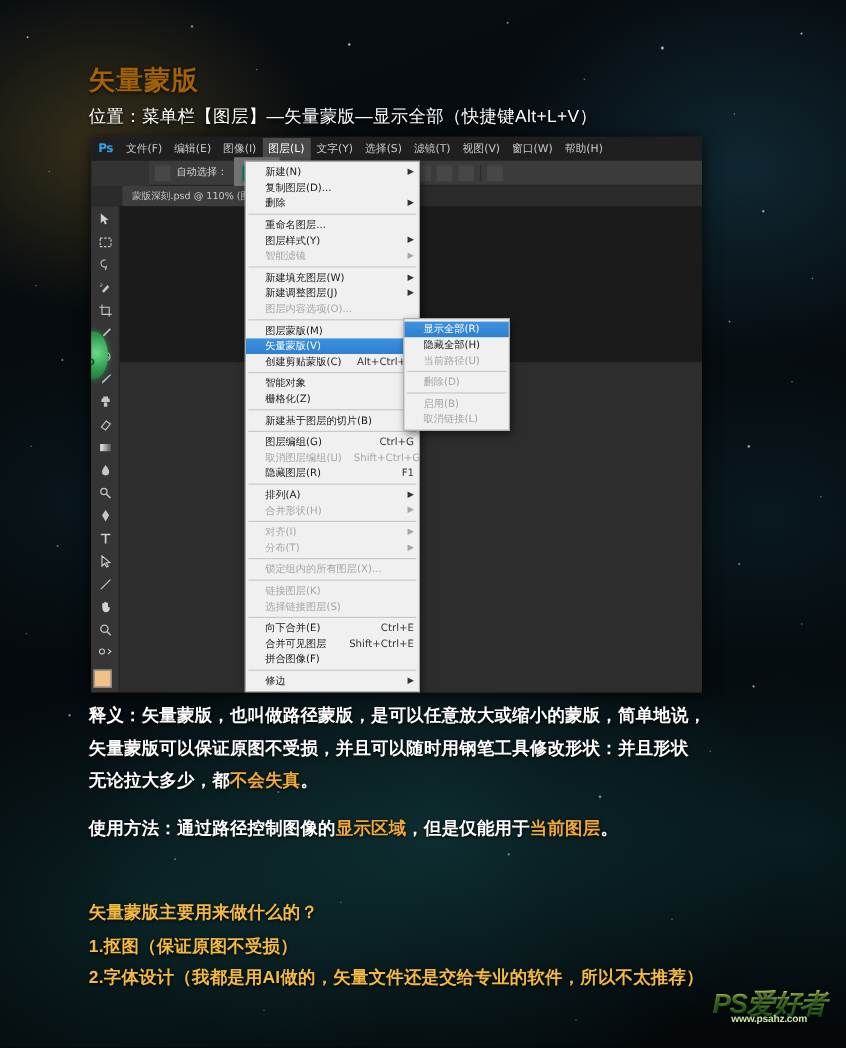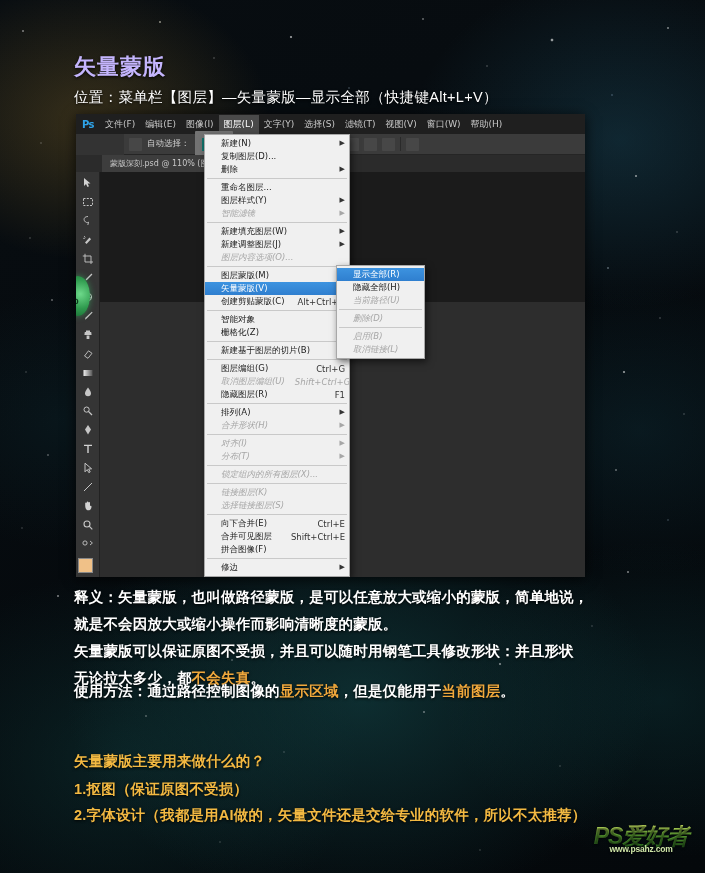--- a/index.html
+++ b/index.html
@@ -83,21 +83,21 @@
     background-repeat: no-repeat;
   }
 
   
   .title {
     position: absolute;
     left: 74px;
     top: 52px;
     font-size: 22px;
     font-weight: bold;
-    color: #c4b5fd;
+    color: #a16207;
     letter-spacing: 1px;
     text-shadow: 0 1px 3px rgba(0,0,0,0.9);
   }
   .subtitle {
     position: absolute;
     left: 74px;
     top: 88px;
     font-size: 14.5px;
     font-weight: normal;
     color: #ffffff;
@@ -317,21 +317,21 @@
     padding-left: 10px;
     color: #333;
   }
   .mi .arw {
     margin-left: auto;
     padding-left: 8px;
     font-size: 7px;
     color: #333;
     line-height: 1;
   }
-  .mi.disabled { color: #a6a6a6; font-style: italic; }
+  .mi.disabled { color: #a6a6a6; }
   .mi.disabled .acc, .mi.disabled .arw { color: #a6a6a6; }
   .mi.sel {
     background: linear-gradient(180deg, #3d93e0 0%, #2f7fcf 100%);
     color: #ffffff;
   }
   .mi.sel .acc, .mi.sel .arw { color: #ffffff; }
   .msep {
     height: 1px;
     background: #c9c9c9;
     margin: 2px 2px;
@@ -685,21 +685,20 @@
           <span class="lbl">启用(B)</span>
         </div>
         <div class="mi disabled">
           <span class="lbl">取消链接(L)</span>
         </div>
       </div>
   </div>
 
   <div class="para" style="left:74px; top:584px;">
     <div>释义：矢量蒙版，也叫做路径蒙版，是可以任意放大或缩小的蒙版，简单地说，</div>
-    <div>就是不会因放大或缩小操作而影响清晰度的蒙版。</div>
     <div>矢量蒙版可以保证原图不受损，并且可以随时用钢笔工具修改形状：并且形状</div>
     <div>
       <span>无论拉大多少，都</span><span class="hl">不会失真</span><span>。</span>
     </div>
   </div>
 
   <div class="para" style="left:74px; top:678px;">
     <span>使用方法：通过路径控制图像的</span><span class="hl">显示区域</span><span>，但是仅能用于</span><span class="hl">当前图层</span><span>。</span>
   </div>
 

